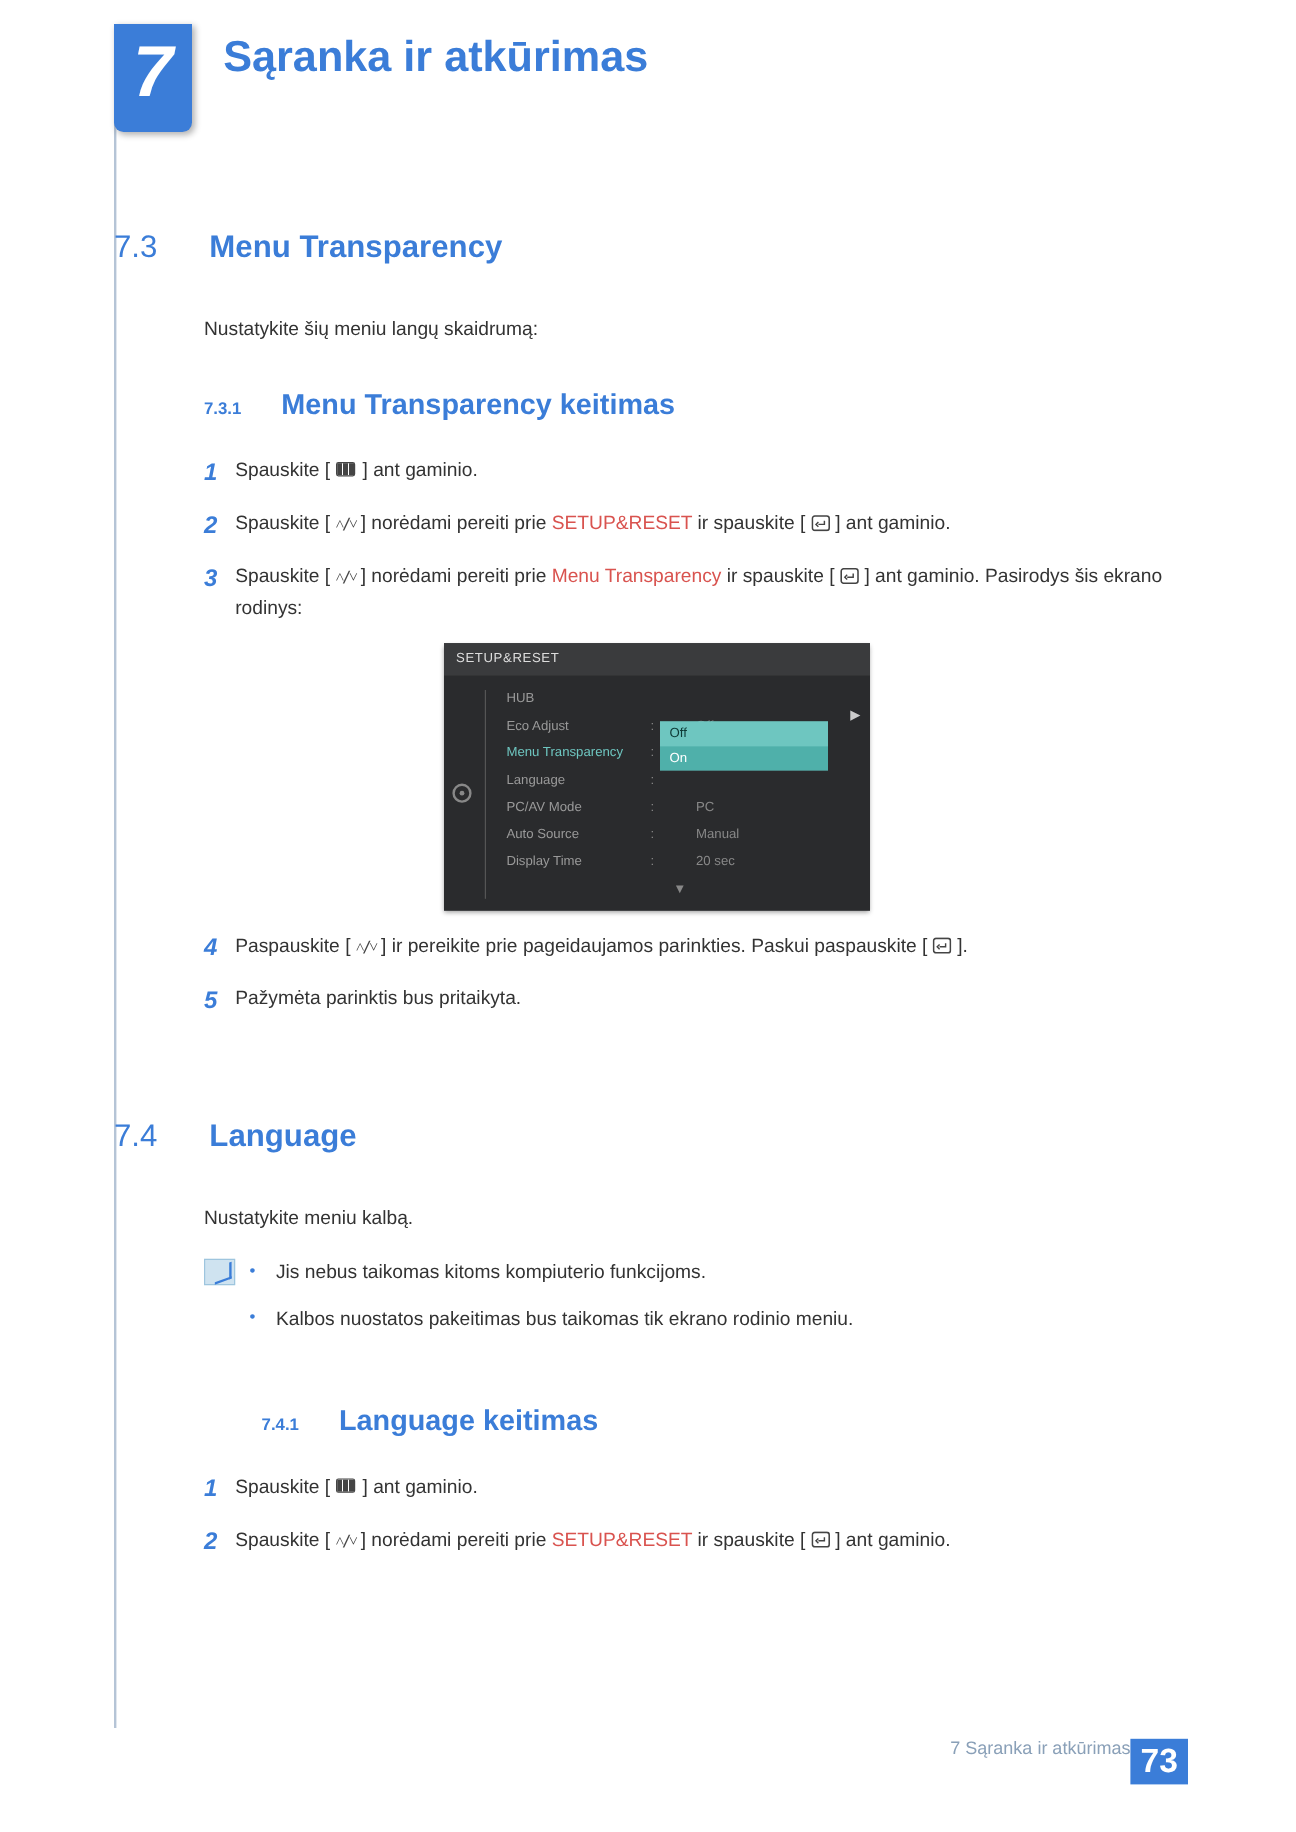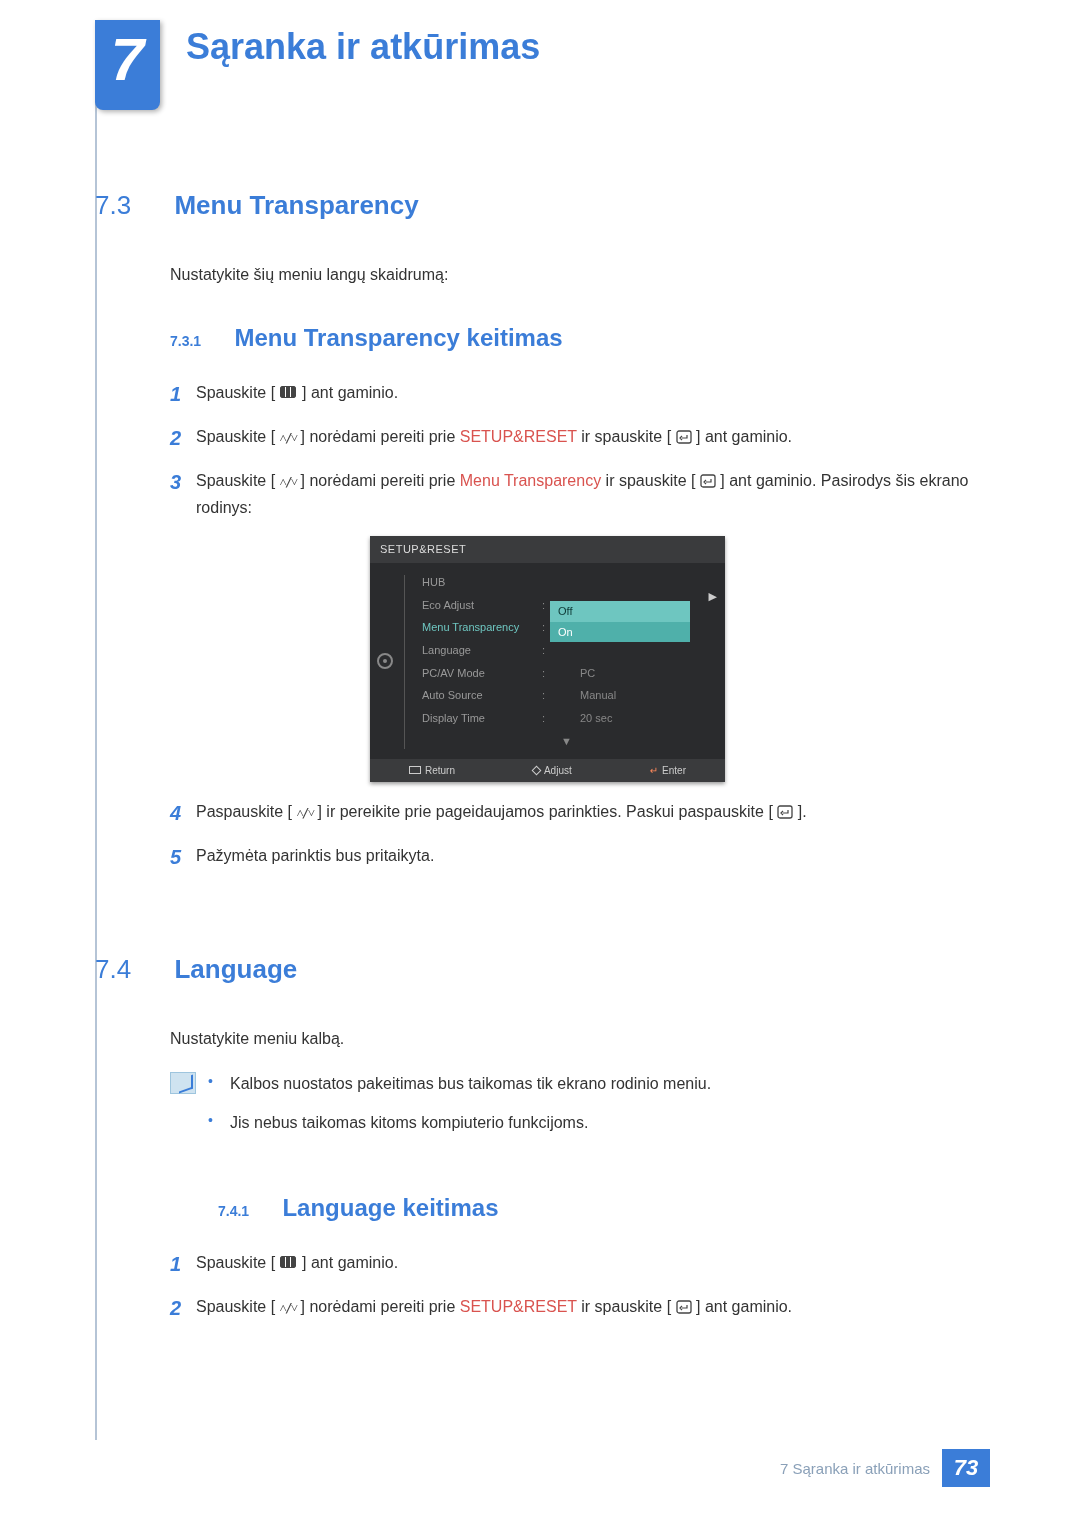--- a/index.html
+++ b/index.html
@@ -181,27 +181,27 @@
   }
   .bullets { list-style:none; }
   .bullets li { position:relative; padding-left:22px; margin-bottom:12px; }
   .bullets li::before {
     content:"•"; position:absolute; left:0; top:0;
     color:#3b7dd8; font-size:14px;
   }
 
   .footer {
     position:absolute; right:90px; bottom:40px;
-    display:flex; align-items:center; gap:12px;
+    display:flex; 
     font-size:15px; color:#8aa0b8;
   }
   .footer .pg {
     background:#3b7dd8; color:#fff;
     width:48px;height:38px; display:flex;align-items:center;justify-content:center;
-    font-size:22px;font-weight:bold;font-style:italic;
+    font-size:28px;font-weight:bold;
   }
 </style>
 </head>
 <body>
 
 <div class="page">
   <div class="left-bar"></div>
   <div class="chapter-badge">7</div>
   <div class="chapter-title">Sąranka ir atkūrimas</div>
 
@@ -303,34 +303,20 @@
                   <span class="colon">:</span>
                   <span class="val-c">20 sec</span>
               </div>
               <div class="osd-arrow-d">▼</div>
               <div class="osd-popup">
                 <div class="opt">Off</div>
                 <div class="opt on">On</div>
               </div>
             </div>
           </div>
-          <div class="osd-footer">
-            <span>
-                <i class="mi"></i>
-                <span>Return</span>
-              </span>
-            <span>
-                <i class="dia"></i>
-                <span>Adjust</span>
-              </span>
-            <span>
-                <span class="ent">↵</span>
-                <span>Enter</span>
-              </span>
-          </div>
         </div>
 
         <div class="step">
           <div class="step-num">4</div>
           <div class="step-text">
             <span>Paspauskite [</span>
             <span class="icon-nav">˄/˅</span>
             <span>] ir pereikite prie pageidaujamos parinkties. Paskui paspauskite [</span>
             <span class="icon-enter"><svg viewBox="0 0 16 14">
                   <rect x="1" y="1" width="14" height="12" rx="2" fill="none" stroke="#444" stroke-width="1.3"></rect>
@@ -349,22 +335,22 @@
 
     <div class="section2">
       <span class="sec-num">7.4</span>
       <span class="sec-title">Language</span>
       <div class="sec-body">
         <div>Nustatykite meniu kalbą.</div>
 
         <div class="note-row">
           <div class="note-icon"></div>
           <ul class="bullets">
+            <li>Jis nebus taikomas kitoms kompiuterio funkcijoms.</li>
             <li>Kalbos nuostatos pakeitimas bus taikomas tik ekrano rodinio meniu.</li>
-            <li>Jis nebus taikomas kitoms kompiuterio funkcijoms.</li>
           </ul>
         </div>
 
         <div class="subsec-heading" style="margin-top:40px;margin-left:48px;">
           <span class="subsec-num">7.4.1</span>
           <span class="subsec-title">Language keitimas</span>
         </div>
 
         <div class="step">
           <div class="step-num">1</div>

